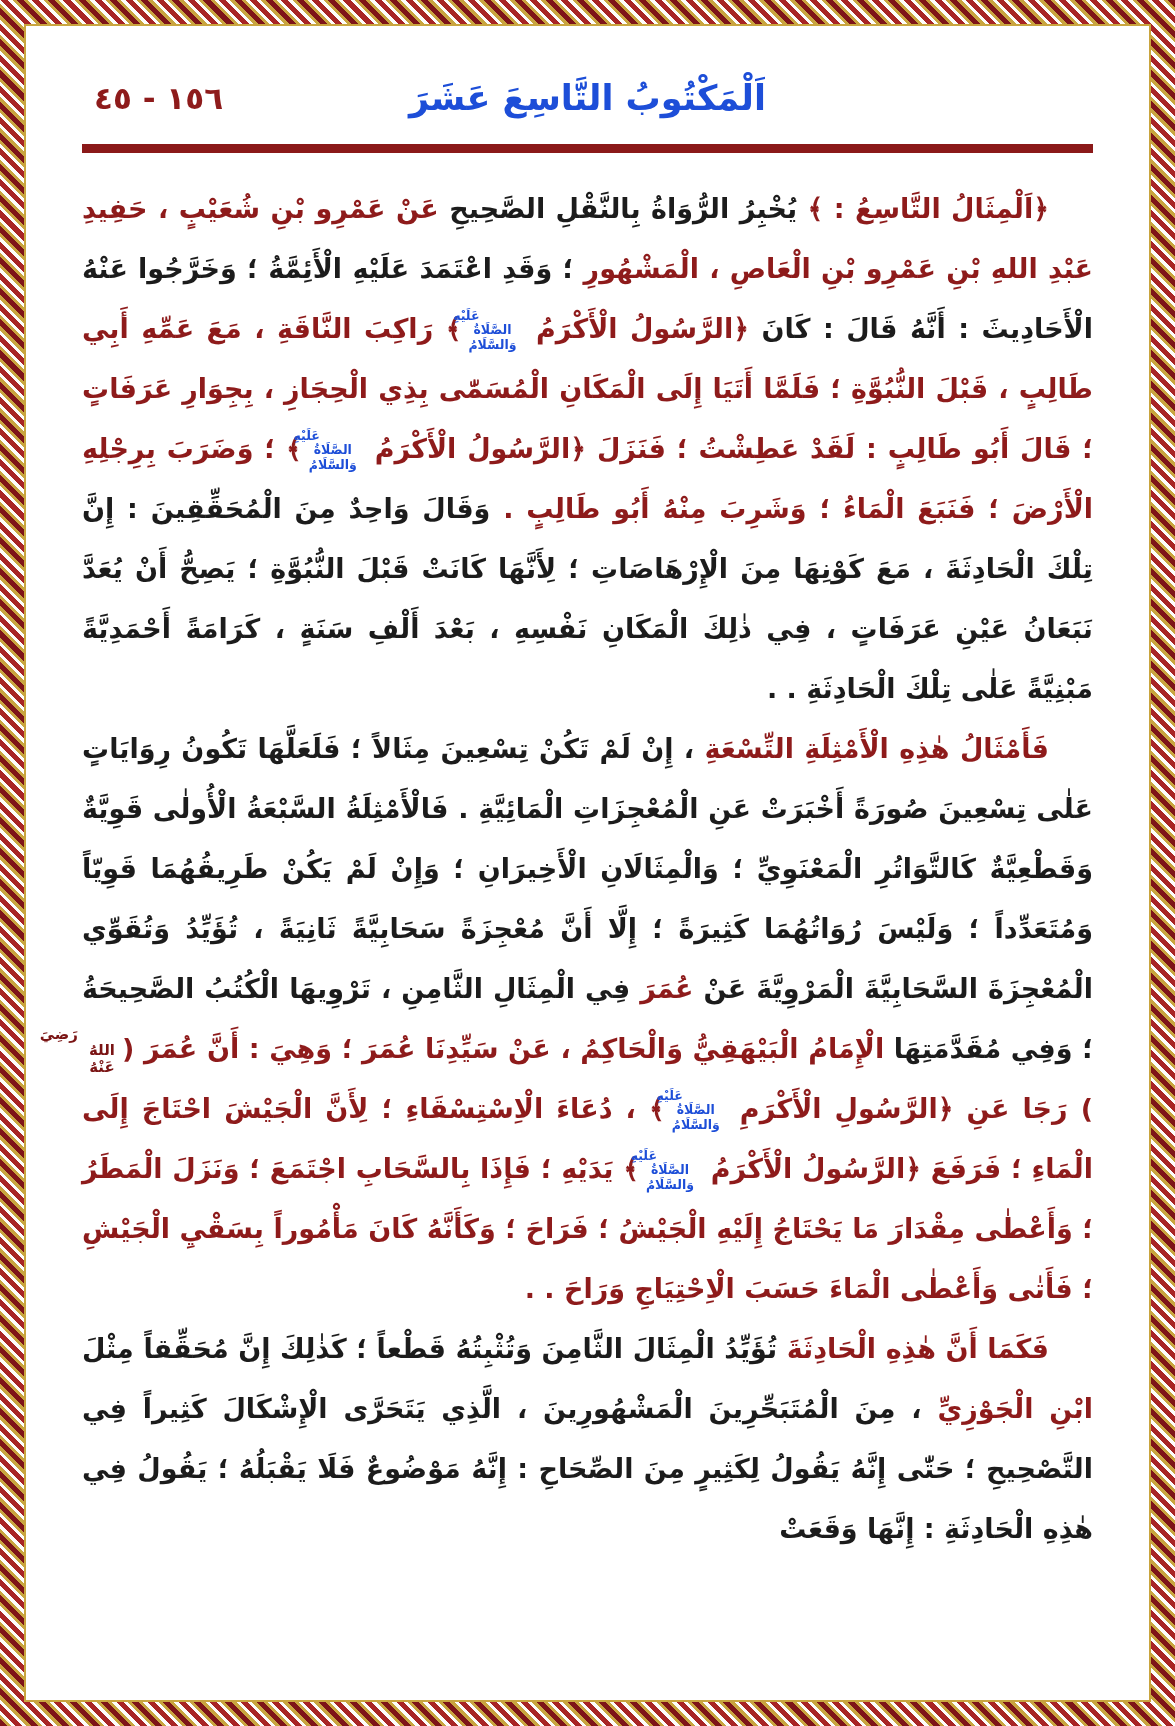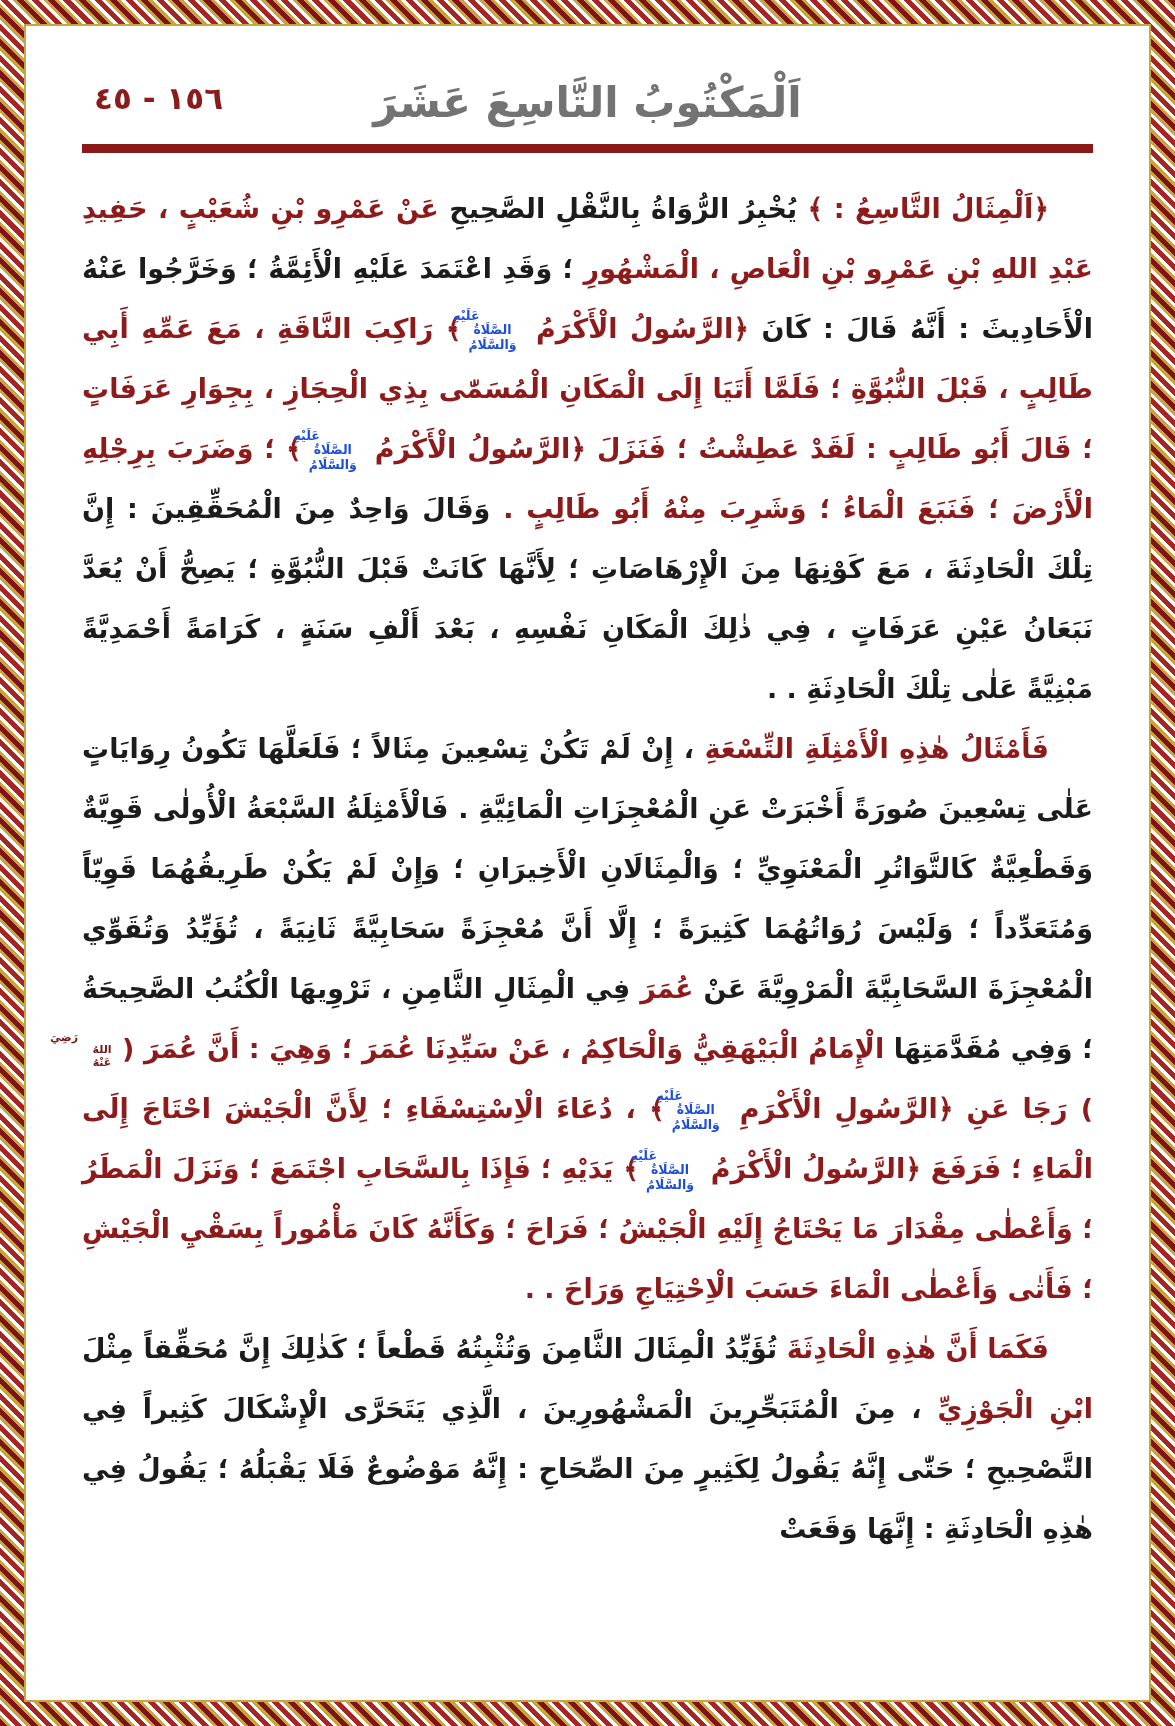--- a/index.html
+++ b/index.html
@@ -32,23 +32,23 @@
   }
   .page-header {
     position: relative;
     height: 78px;
   }
   .page-title {
     position: absolute;
     right: 0; left: 0;
     top: 12px;
     text-align: center;
-    font-size: 42px;
+    font-size: 35px;
     font-weight: bold;
-    color: #737373;
+    color: #1d4ed8;
     letter-spacing: 0.5px;
   }
   .page-number {
     position: absolute;
     left: 12px;
     top: 14px;
     font-size: 31px;
     font-weight: bold;
     color: #8e1b1b;
   }
@@ -75,21 +75,21 @@
     font-size: 12.5px;
     line-height: 1.15;
     max-width: 62px;
     text-align: center;
     vertical-align: middle;
     font-weight: bold;
   }
   .seg-roundel {
     display: inline-block;
     color: #7a1414;
-    font-size: 11px;
+    font-size: 15px;
     line-height: 1.1;
     max-width: 40px;
     text-align: center;
     vertical-align: middle;
     font-weight: bold;
   }
 </style>
 </head>
 <body>
 

